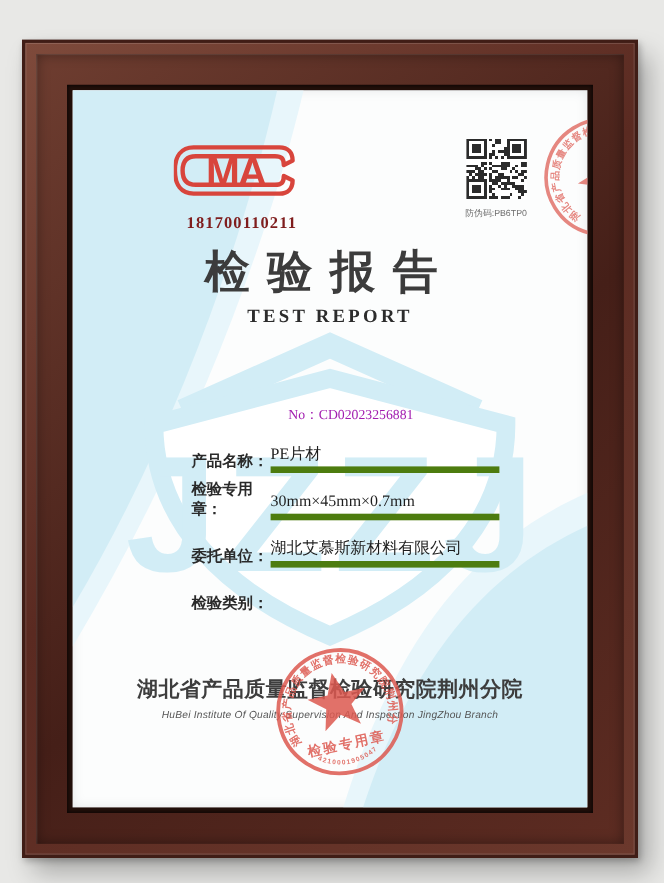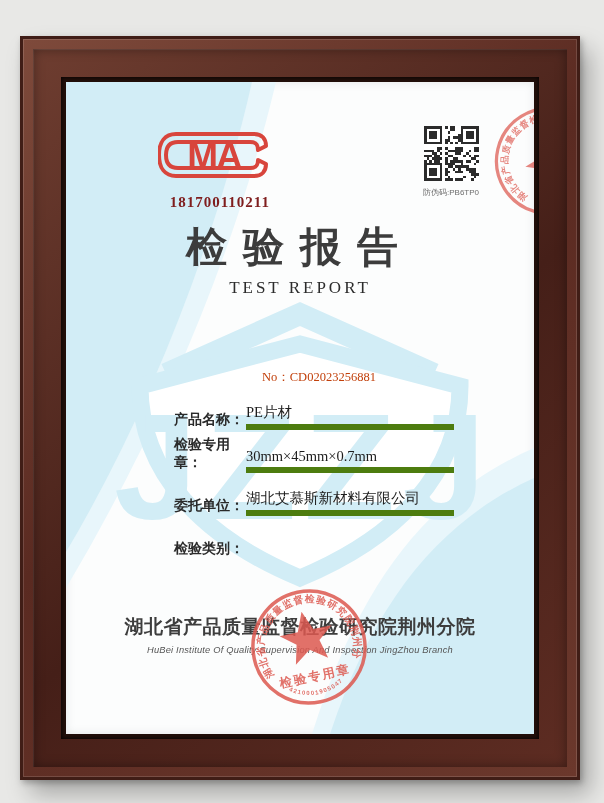--- a/index.html
+++ b/index.html
@@ -45,27 +45,27 @@
   .qr-svg{width:55px;height:55px;background:#fff;}
   .qr-caption{margin-top:2px;font-size:8px;color:#6d6d6d;letter-spacing:0;}
   
   .title-zh{
     position:absolute;left:0;top:138px;width:100%;text-align:center;
     font-size:41px;font-weight:bold;color:#3c3c3c;
     letter-spacing:16px;box-sizing:border-box;
   }
   .title-en{
     position:absolute;left:0;top:196px;width:100%;text-align:center;
-    font-family:"Liberation Serif",serif;font-weight:normal;font-size:17px;
+    font-family:"Liberation Serif",serif;font-weight:bold;font-size:17px;
     letter-spacing:3px;color:#2c2c2c;
   }
   
   .report-no{
     position:absolute;left:196px;top:287px;
-    font-family:"Liberation Serif",serif;font-size:12.5px;color:#c2410c;text-align:right;
+    font-family:"Liberation Serif",serif;font-size:12.5px;color:#a21caf;text-align:right;
   }
   
   .fields{position:absolute;left:108px;top:305px;width:280px;}
   .field-row{display:flex;align-items:flex-end;height:43px;}
   .field-label{
     width:72px;flex:none;font-family:"Liberation Serif",serif;font-weight:bold;
     font-size:14px;color:#2a2a2a;padding-bottom:1px;
   }
   .field-line{
     flex:1;border-bottom:6px solid #4d7c0f;text-align:left;

